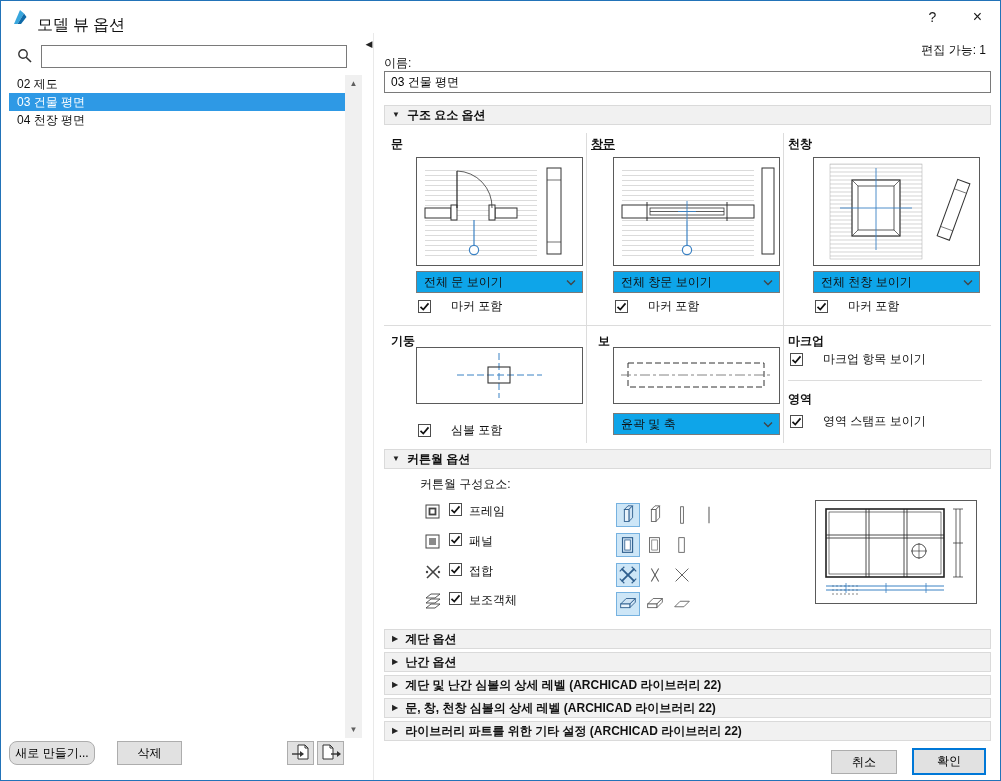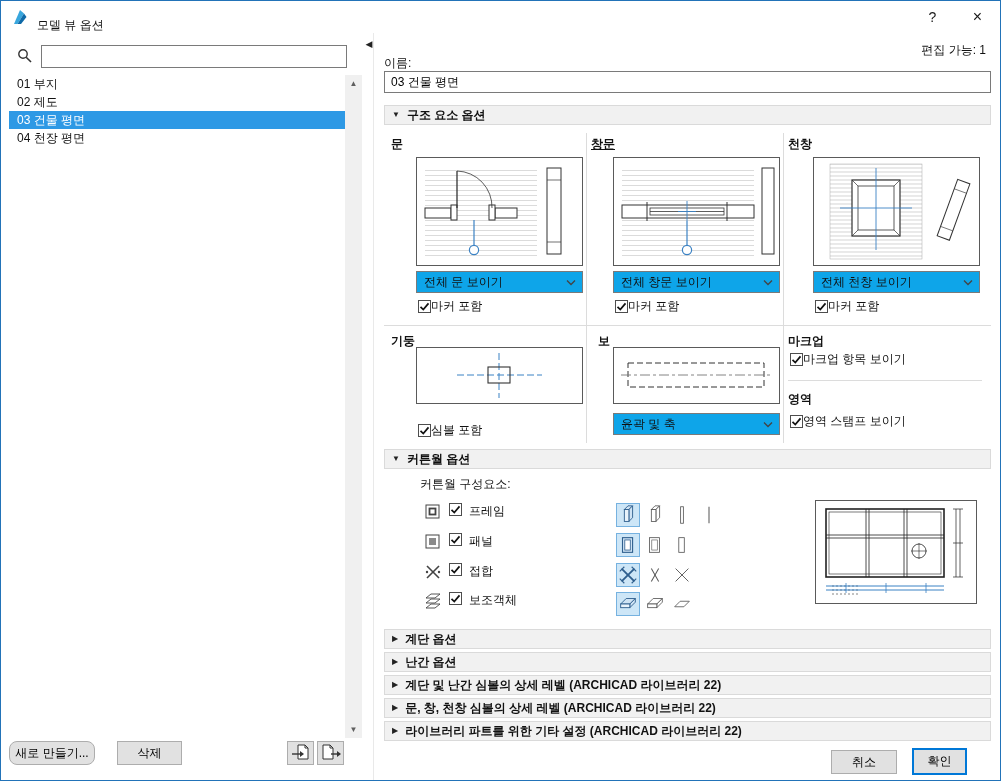--- a/index.html
+++ b/index.html
@@ -3,21 +3,21 @@
 <meta charset="utf-8">
 <style>
   * { margin:0; padding:0; box-sizing:border-box; }
   html,body { background:#8d8d8d; }
   body { font-family:"Liberation Sans","DejaVu Sans",sans-serif; font-size:12px; color:#111; }
   .dialog { position:relative; width:1001px; height:781px; background:#fff; border:1px solid #2273b8; overflow:hidden; }
 
   
   .titlebar { position:absolute; left:0; top:0; right:0; height:32px; background:#fff; }
   .app-icon { position:absolute; left:10px; top:7px; width:18px; height:18px; }
-  .tb-title { position:absolute; left:36px; top:8px; line-height:32px; font-size:12px; }
+  .tb-title { position:absolute; left:36px; top:8px; line-height:32px; font-size:16px;font-family:Liberation Serif, serif; }
   .tb-btn { position:absolute; top:0; width:45px; height:32px; text-align:center; line-height:32px; font-size:14px; color:#1a1a1a; cursor:default; }
 
   
   .left-panel { position:absolute; left:0; top:32px; width:372px; height:748px; background:#fff; }
   .search-icon { position:absolute; left:16px; top:15px; width:16px; height:16px; }
   .search-input { position:absolute; left:40px; top:12px; width:306px; height:23px; border:1px solid #7a7a7a; padding:0 6px; font:inherit; outline:none; }
   .list { position:absolute; left:8px; top:42px; width:336px; }
   .list-item { height:18px; line-height:18px; padding-left:8px; cursor:default; white-space:nowrap; }
   .list-item.selected { background:#2e99e5; color:#fff; }
   .scrollbar { position:absolute; left:344px; top:42px; width:17px; height:663px; background:#f0f0f0; }
@@ -30,21 +30,21 @@
 
   
   .right-panel { position:absolute; left:373px; top:32px; width:628px; height:748px; background:#fff; }
   .sec-header { position:absolute; left:10px; width:607px; height:20px; background:#f1f1f1; border:1px solid #dadada; display:flex; align-items:center; gap:7px; padding-left:7px; font-weight:bold; cursor:default; }
   .tri { font-size:8px; color:#222; line-height:1; }
   .el-label { position:absolute; font-weight:bold; white-space:nowrap; }
   .plain-label { position:absolute; white-space:nowrap; }
   .preview { position:absolute; background:#fff; border:1px solid #5a5a5a; }
   .dropdown { position:absolute; height:22px; background:#0ea5e9; border:1px solid #7a7a7a; padding-left:7px; line-height:20px; cursor:default; }
   .dropdown .chev { position:absolute; right:6px; top:8px; }
-  .cb-row { position:absolute; display:flex; align-items:center; gap:0; white-space:nowrap; }
+  .cb-row { position:absolute; display:flex; align-items:center; gap:20px; white-space:nowrap; }
   .checkbox { width:13px; height:13px; border:1px solid #4d4d4d; background:#fff; display:inline-flex; align-items:center; justify-content:center; flex:none; }
   .vsep { position:absolute; width:1px; background:#dcdcdc; }
   .hsep { position:absolute; height:1px; background:#dcdcdc; }
   .name-input { position:absolute; left:10px; top:38px; width:607px; height:22px; border:1px solid #7a7a7a; padding:0 6px; font:inherit; outline:none; }
   .editable { position:absolute; right:16px; top:9px; }
 
   
   .cw-row { position:absolute; left:50px; height:25px; width:360px; display:flex; align-items:flex-start; gap:7px; }
   .cw-opts { position:absolute; left:192px; top:0; display:flex; gap:3px; }
   .opt { width:24px; height:24px; display:flex; align-items:center; justify-content:center; border:1px solid transparent; cursor:default; }
@@ -73,21 +73,20 @@
   <div class="left-panel">
     <span class="search-icon">
       <svg viewBox="0 0 16 16" width="16" height="16">
         <circle cx="6" cy="6" r="4.2" fill="none" stroke="#333" stroke-width="1.4"></circle>
         <line x1="9.2" y1="9.2" x2="14" y2="14" stroke="#333" stroke-width="1.6"></line>
       </svg>
     </span>
     <input class="search-input" value="" style="">
 
     <div class="list">
-      <div class="list-item">01 부지</div>
       <div class="list-item">02 제도</div>
       <div class="list-item selected">03 건물 평면</div>
       <div class="list-item">04 천장 평면</div>
     </div>
 
     <div class="scrollbar">
       <div class="sb-btn" style="top:0;">▲</div>
       <div class="sb-btn" style="bottom:0;">▼</div>
     </div>
 
@@ -505,15 +504,15 @@
     <div class="sec-header" style="top:665px;">
       <span class="tri">▶</span>
       <span>문, 창, 천창 심볼의 상세 레벨 (ARCHICAD 라이브러리 22)</span>
     </div>
     <div class="sec-header" style="top:688px;">
       <span class="tri">▶</span>
       <span>라이브러리 파트를 위한 기타 설정 (ARCHICAD 라이브러리 22)</span>
     </div>
 
     <button class="footer-btn" style="left:457px; top:717px; width:66px; height:24px;">취소</button>
-    <button class="footer-btn ok" style="left:538px; top:715px; width:55px; height:27px;">확인</button>
+    <button class="footer-btn ok" style="left:538px; top:715px; width:74px; height:27px;">확인</button>
   </div>
 </div>
 
 </body></html>

